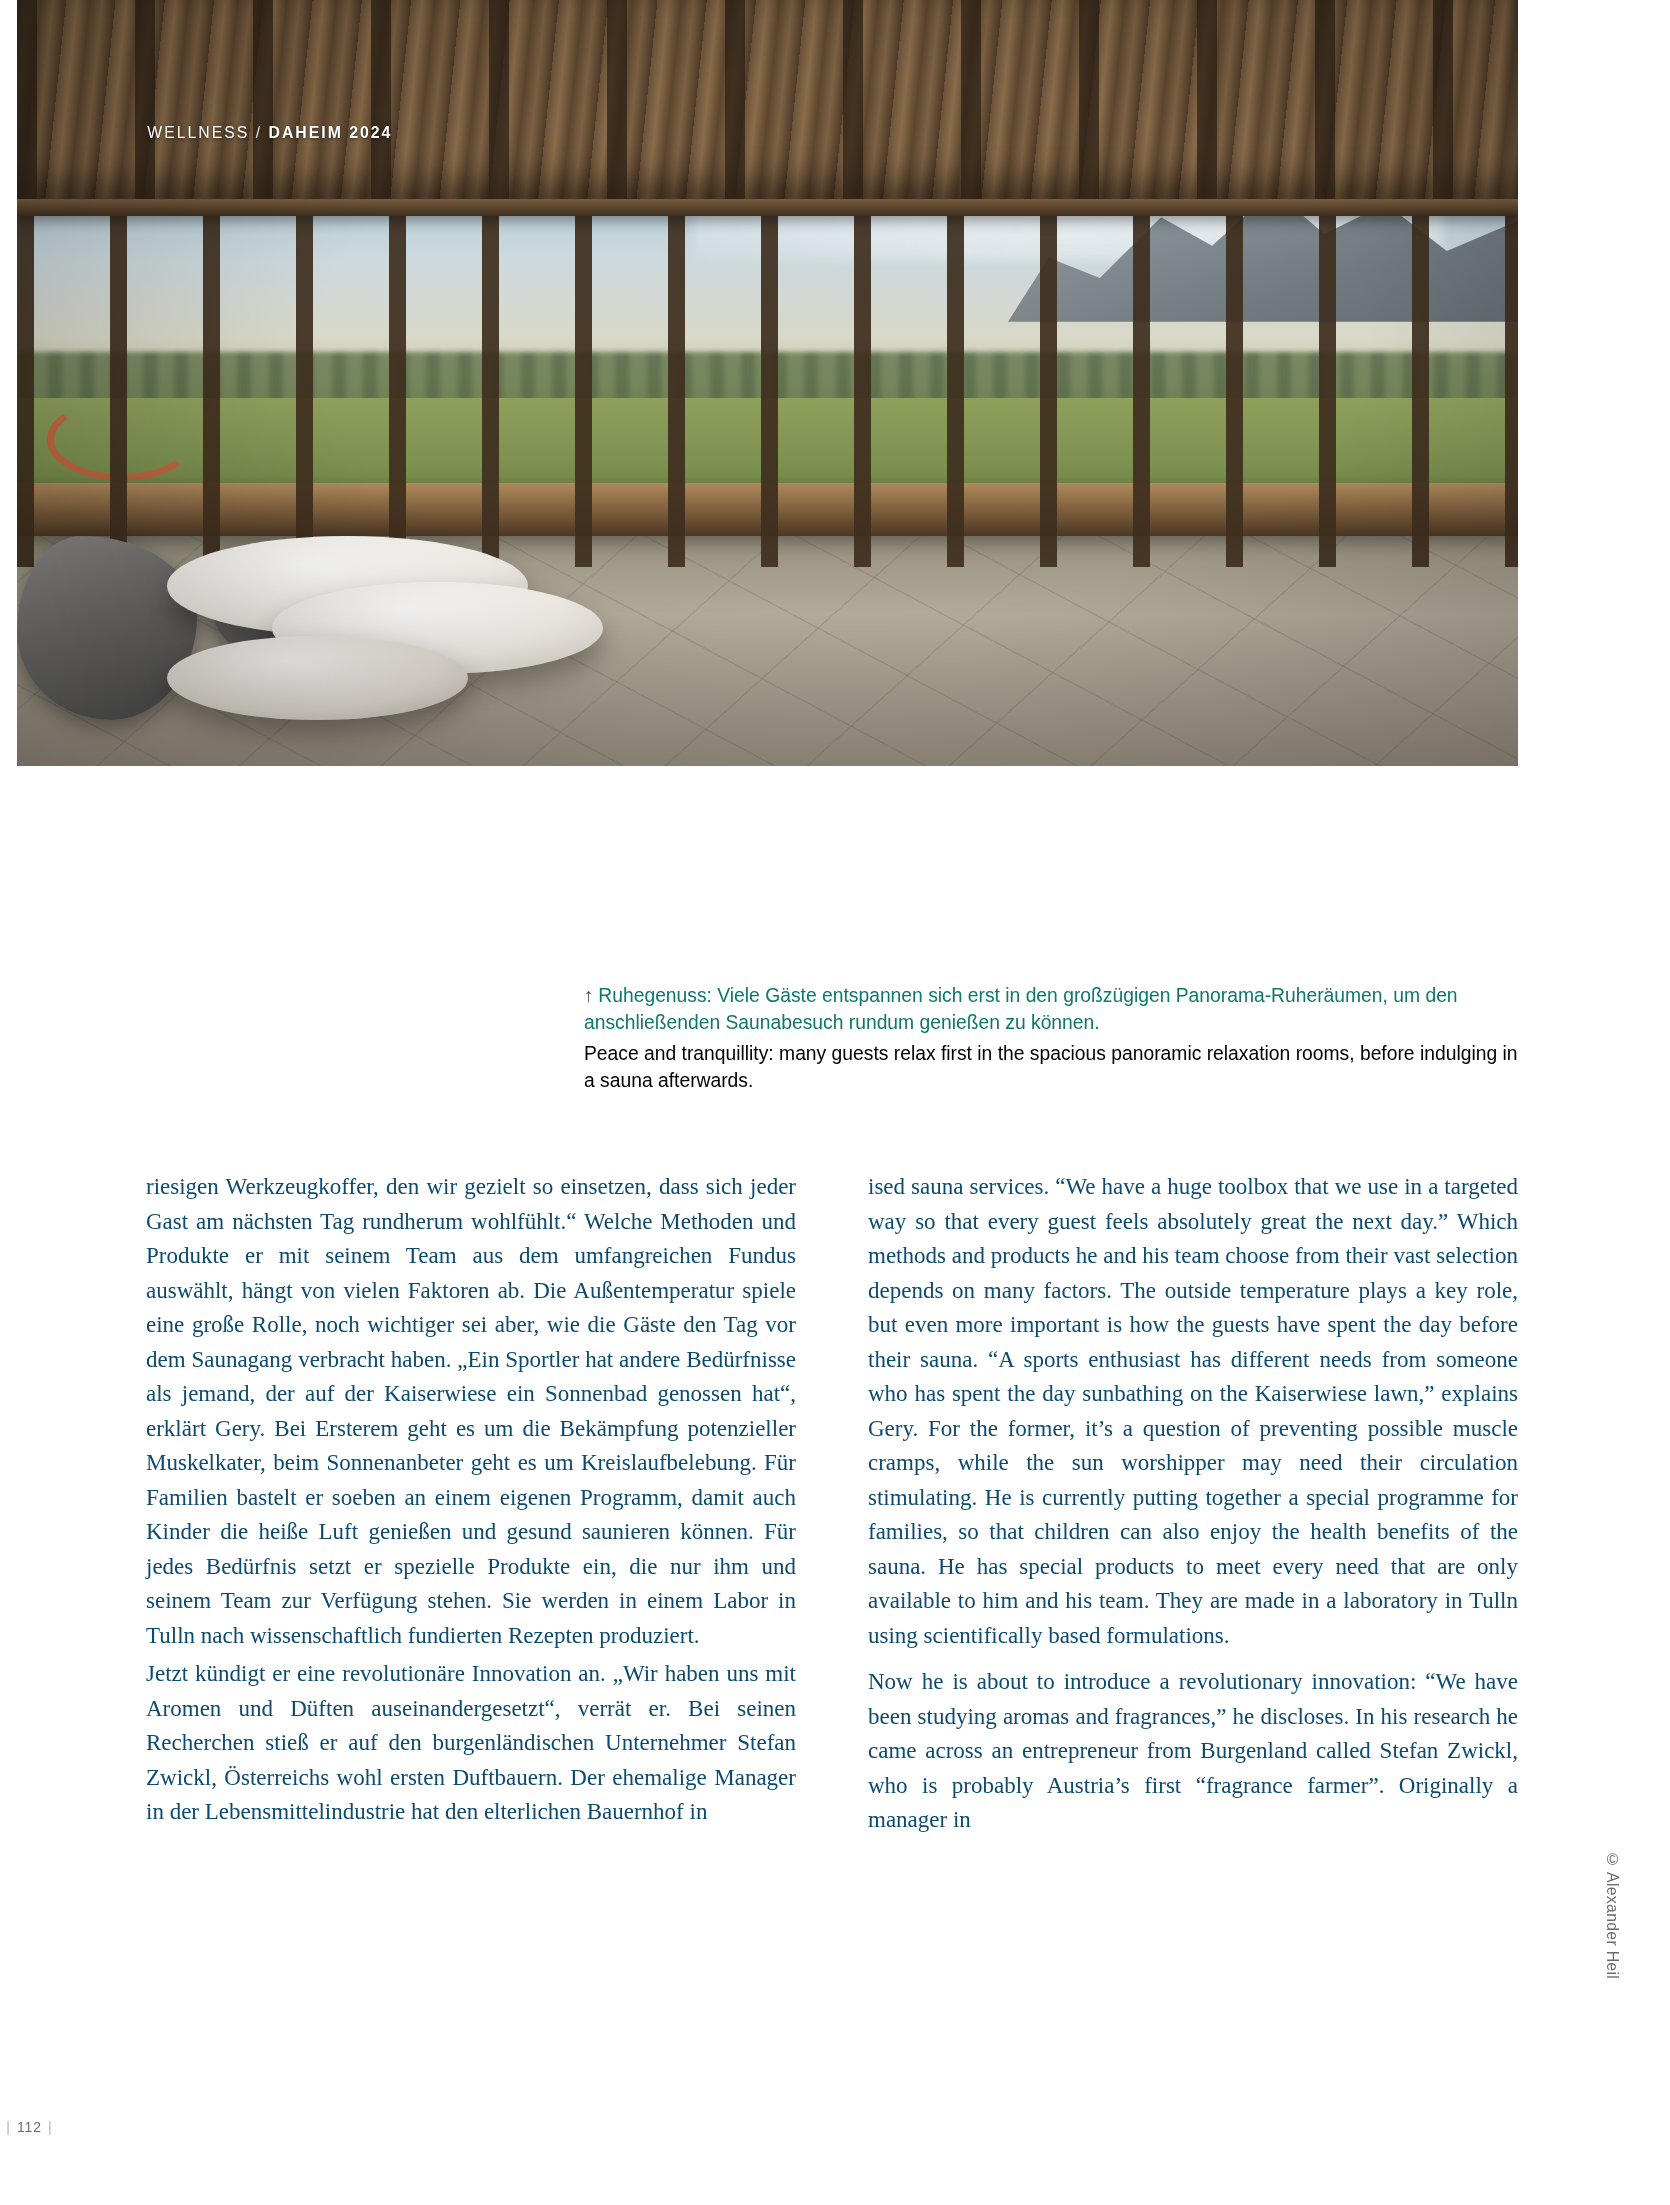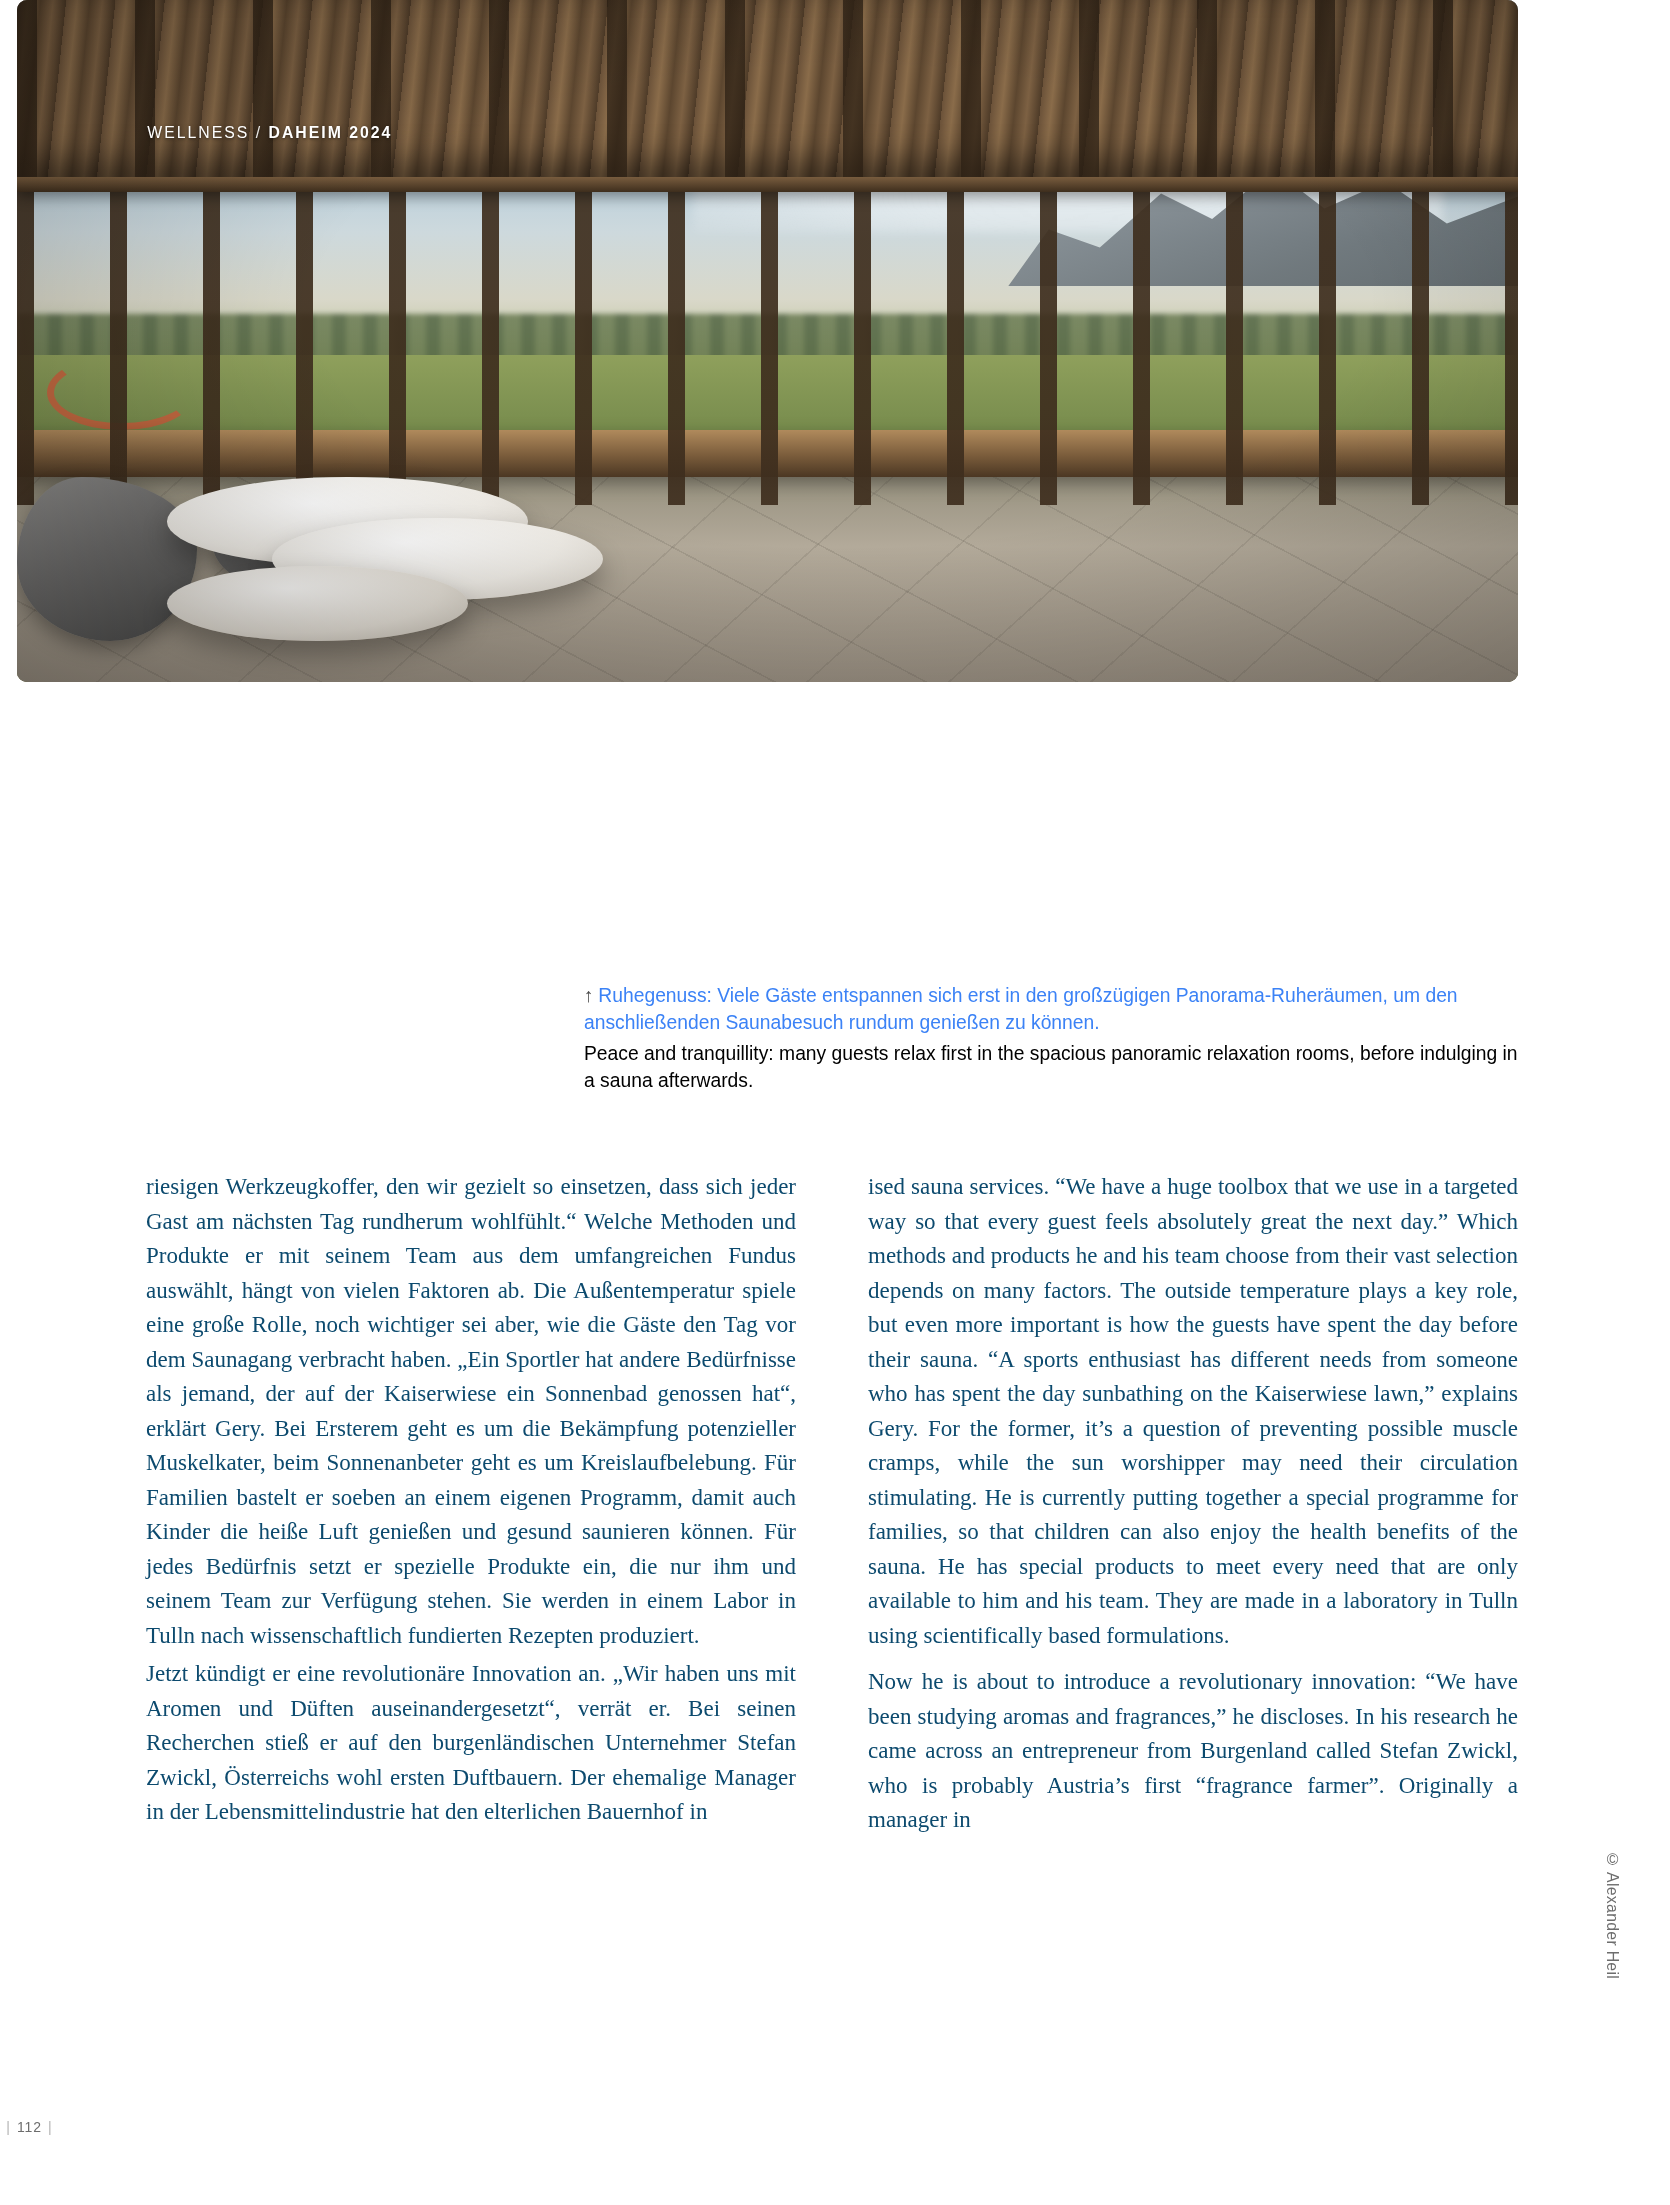--- a/index.html
+++ b/index.html
@@ -14,24 +14,23 @@
     font-family: "Liberation Sans", sans-serif;
     overflow: hidden;
   }
 
   
   .hero {
     position: absolute;
     left: 17.3px;
     top: 0;
     width: 1501px;
-    height: 682px;
+    height: 766px;
     overflow: hidden;
     background: #6d5a47;
-    border-radius: 10px;
   }
   
   .hero .sky {
     position: absolute;
     left: 0; top: 0; width: 100%; height: 100%;
     background:
       linear-gradient(to bottom,
         #8fb4cf 0%,
         #a8c6da 18%,
         #cdd9dd 34%,
@@ -187,21 +186,21 @@
   .caption {
     position: absolute;
     left: 584px;
     top: 982px;
     width: 934px;
     font-size: 19.3px;
     line-height: 1.42;
     color: #4b4b4b;
   }
   .caption .de {
-    color: #3b82f6;
+    color: #0f766e;
   }
   .caption .en {
     color: #000000;
     display: block;
     margin-top: 3.2px;
   }
   .caption .arrow {
     display: inline-block;
     margin-right: 4.7px;
   }

